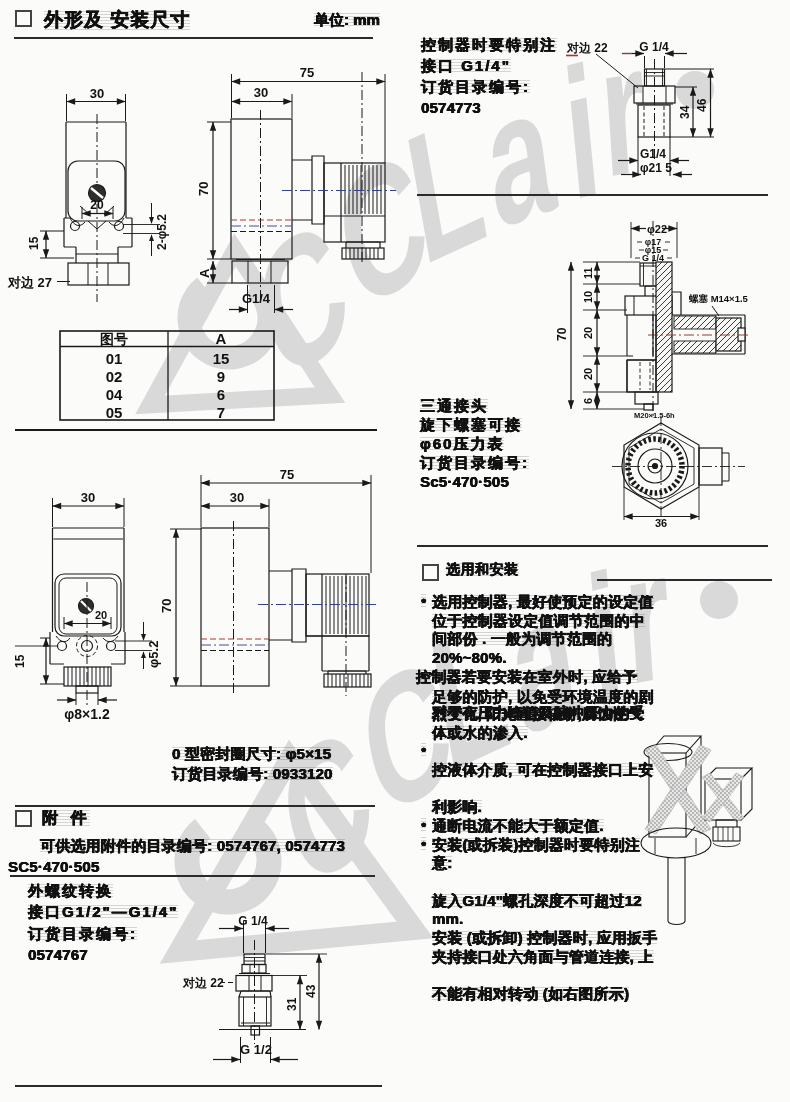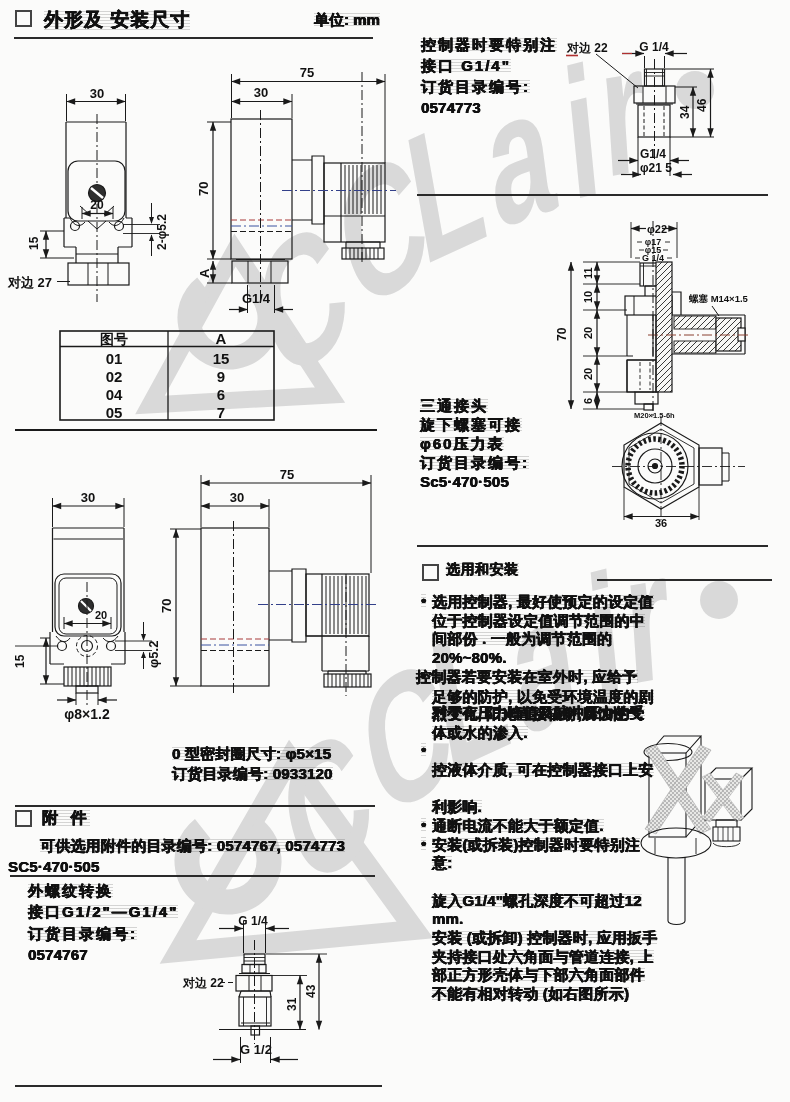--- a/index.html
+++ b/index.html
@@ -96,21 +96,20 @@
 <div class="t s15" style="left:421px;top:816px;">•</div>
 <div class="t s15" style="left:432px;top:817px;">通断电流不能大于额定值.</div>
 
 <div class="t s15" style="left:421px;top:835px;">•</div>
 <div class="t s15" style="left:432px;top:836px;">安装(或拆装)控制器时要特别注</div>
 <div class="t s15" style="left:432px;top:854px;">意:</div>
 <div class="t s15" style="left:432px;top:892px;">旋入G1/4"螺孔深度不可超过12</div>
 <div class="t s15 nl" style="left:432px;top:910px;">mm.</div>
 <div class="t s15" style="left:432px;top:929px;">安装 (或拆卸) 控制器时, 应用扳手</div>
 <div class="t s15" style="left:432px;top:948px;">夹持接口处六角面与管道连接, 上</div>
-<div class="t s15" style="left:432px;top:966px;">部正方形壳体与下部六角面部件</div>
 <div class="t s15" style="left:432px;top:985px;">不能有相对转动 (如右图所示)</div>
 
 <div class="t s15" style="left:172px;top:745px;">0 型密封圈尺寸:  φ5×15</div>
 
 <div class="t s15" style="left:172px;top:765px;">订货目录编号:  0933120</div>
 
 <div class="hr" style="left:15px;top:805px;width:360px;"></div>
 
 <div class="cb" style="left:15px;top:810px;"></div>
 

